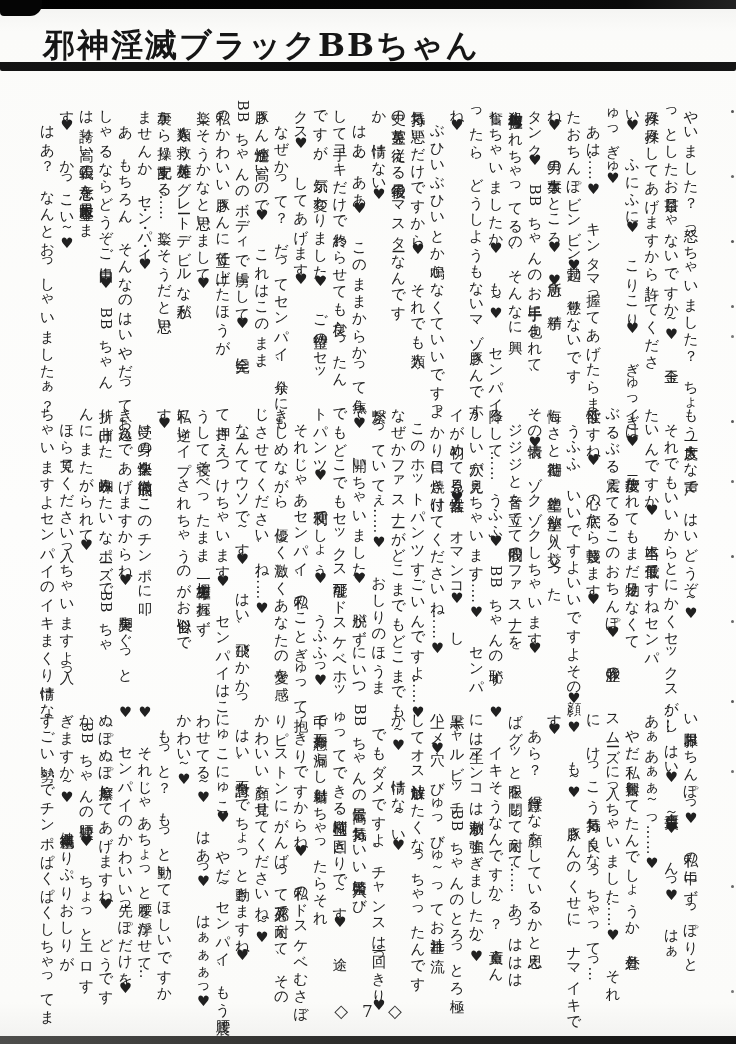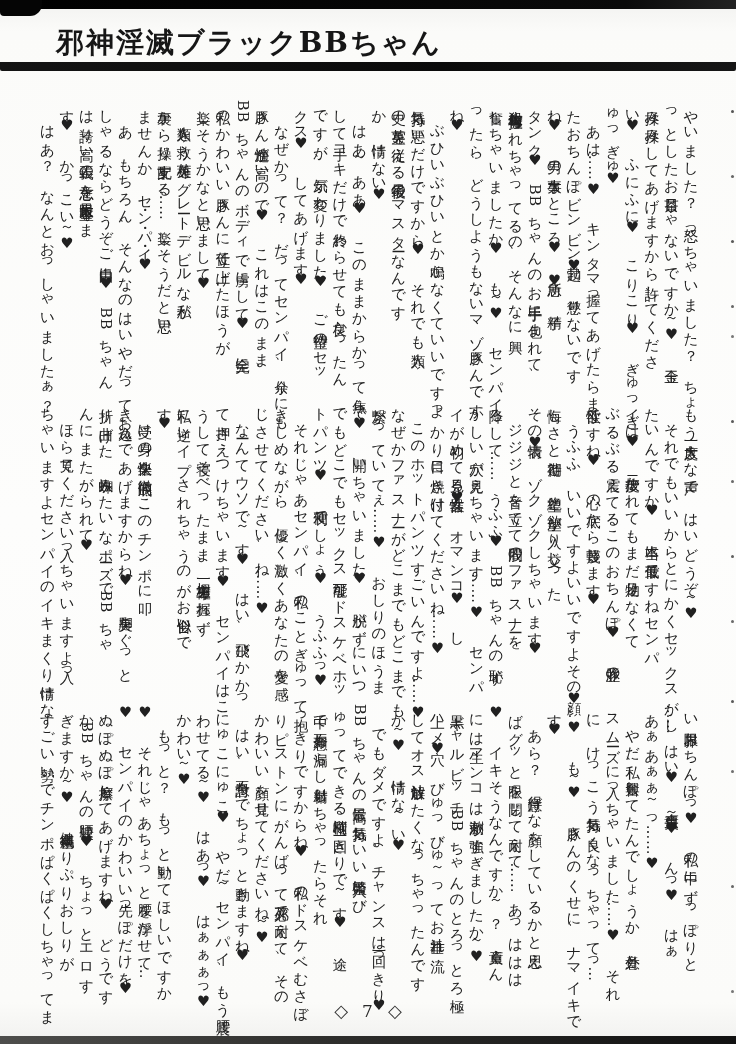--- a/index.html
+++ b/index.html
@@ -15,22 +15,22 @@
   
   .top-edge-bar {
     position:absolute; top:0; left:0; width:736px; height:9px;
     background:linear-gradient(90deg,#000 0%, #0a0a0a 85%, #222 100%);
   }
   .top-corner-blob {
     position:absolute; top:0; left:0; width:42px; height:16px;
     background:#050505; border-radius:0 0 12px 4px;
   }
   .page-title {
-    position:absolute; top:24px; left:56px;
-    font-size:28px; font-weight:600; letter-spacing:2px;
+    position:absolute; top:24px; left:43px;
+    font-size:32px; font-weight:600; letter-spacing:2px;
     color:#161616; white-space:nowrap;
   }
   .header-rule {
     position:absolute; top:62px; left:0; width:736px; height:9px;
     background:linear-gradient(90deg,#141414 0%, #0a0a0a 60%, #161616 100%);
     border-radius:0 0 2px 2px;
   }
   
   .tblock {
     position:absolute; right:36px;

